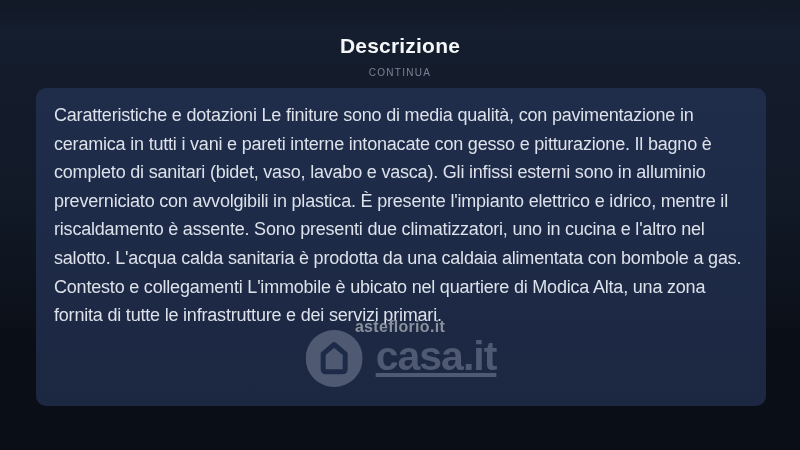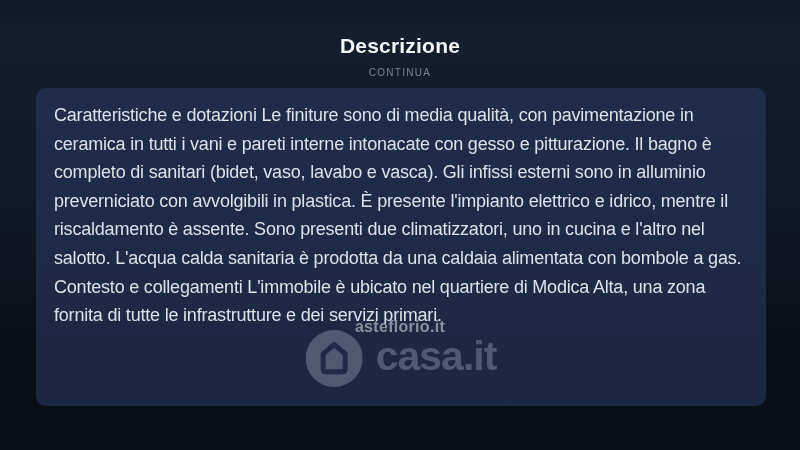--- a/index.html
+++ b/index.html
@@ -45,20 +45,21 @@
   }
   .desc-text{
     margin:0;
     font-size:18px;line-height:28.6px;letter-spacing:-0.2px;
     color:var(--body-text);
   }
   .watermark{
     position:absolute;left:50%;top:242px;transform:translateX(-50%);
     display:flex;align-items:center;gap:13px;
     color:var(--watermark);
+    text-decoration:underline;
   }
   .watermark-icon{display:block;}
   .watermark-text{
     font-size:41px;font-weight:700;letter-spacing:-1px;
     line-height:1;padding-bottom:4px;
   }
   .page-footer{
     position:absolute;bottom:8px;left:0;width:100%;
     text-align:center;
     font-size:16px;font-weight:700;color:var(--footer-text);

